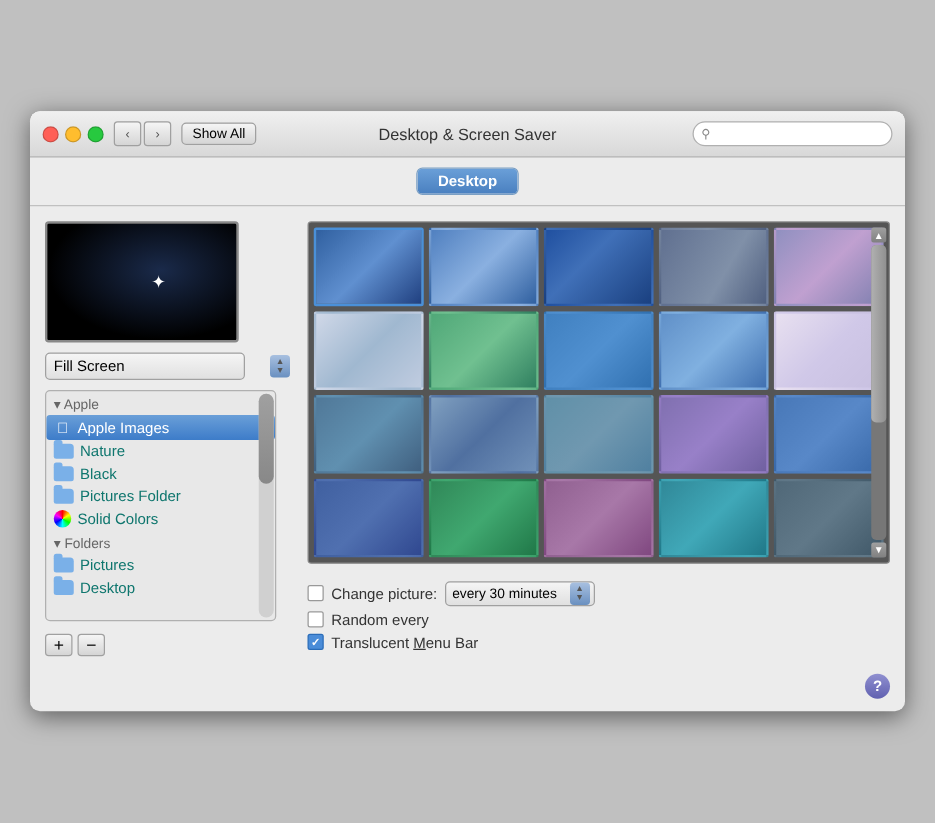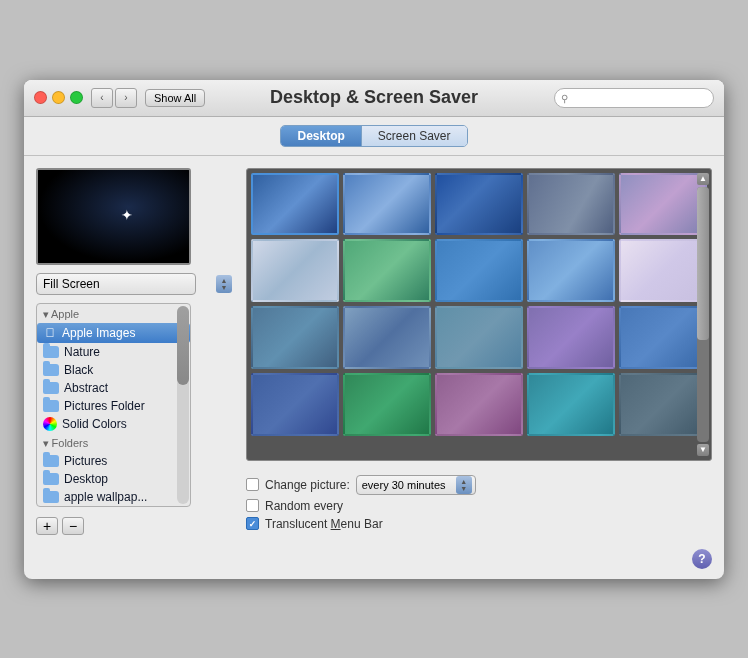--- a/index.html
+++ b/index.html
@@ -52,22 +52,22 @@
       border: 1px solid #a0a0a0;
       border-radius: 4px;
       padding: 2px 8px;
       cursor: pointer;
       font-size: 11px;
     }
     .title-text {
       position: absolute;
       left: 50%;
       transform: translateX(-50%);
-      font-size: 18px;
-      font-weight: bold;
+      font-size: 13px;
+      font-weight: normal;
       color: #333;
     }
     .search-box {
       margin-left: auto;
       width: 160px;
       height: 20px;
       background: white;
       border: 1px solid #b0b0b0;
       border-radius: 10px;
       padding: 0 8px 0 20px;
@@ -185,41 +185,41 @@
       border-radius: 3px;
       width: 16px;
       height: 18px;
       display: flex;
       align-items: center;
       justify-content: center;
       flex-direction: column;
       gap: 0;
     }
     .sidebar-container {
-      width: 155px;
+      width: 185px;
       background: #e8e8e8;
       border: 1px solid #b0b0b0;
       border-radius: 4px;
       overflow: hidden;
       flex: 1;
       position: relative;
     }
     .sidebar-list {
       list-style: none;
       overflow-y: auto;
       height: 100%;
     }
     .sidebar-item {
       display: flex;
       align-items: center;
       padding: 2px 6px;
       gap: 5px;
       cursor: pointer;
       font-size: 12px;
-      color: #0f172a;
+      color: #0f766e;
     }
     .sidebar-item.selected {
       background: linear-gradient(to bottom, #6a9fd8, #3d7cc9);
       color: white;
       border-radius: 3px;
     }
     .sidebar-item.section-header {
       font-size: 11px;
       color: #666;
       padding-top: 4px;
@@ -472,21 +472,20 @@
     <div class="title-text">Desktop &amp; Screen Saver</div>
     <div class="search-box">
       <span class="search-icon-wrap">⚲</span>
       <input type="text" placeholder="" style="">
     </div>
   </div>
 
   <div class="toolbar-area">
     <div class="segmented-control">
       <button class="seg-btn active">Desktop</button>
-      <button class="seg-btn">Screen Saver</button>
     </div>
   </div>
 
   <div class="content-area">
 
     <div class="left-panel">
 
       <div class="preview-box">
         <div class="preview-image">
           <span class="preview-star">✦</span>
@@ -518,42 +517,34 @@
           <li class="sidebar-item">
             <span class="folder-icon"></span>
             <span>Nature</span>
           </li>
           <li class="sidebar-item">
             <span class="folder-icon"></span>
             <span>Black</span>
           </li>
           <li class="sidebar-item">
             <span class="folder-icon"></span>
-            <span>Abstract</span>
-          </li>
-          <li class="sidebar-item">
-            <span class="folder-icon"></span>
             <span>Pictures Folder</span>
           </li>
           <li class="sidebar-item">
             <span class="color-wheel-icon"></span>
             <span>Solid Colors</span>
           </li>
           <li class="sidebar-item section-header">▾ Folders</li>
           <li class="sidebar-item">
             <span class="folder-icon"></span>
             <span>Pictures</span>
           </li>
           <li class="sidebar-item">
             <span class="folder-icon"></span>
             <span>Desktop</span>
-          </li>
-          <li class="sidebar-item">
-            <span class="folder-icon"></span>
-            <span>apple wallpap...</span>
           </li>
         </ul>
         <div class="scrollbar-v">
           <div class="scrollbar-track">
             <div class="scrollbar-thumb"></div>
           </div>
         </div>
       </div>
 
       <div class="sidebar-bottom">

